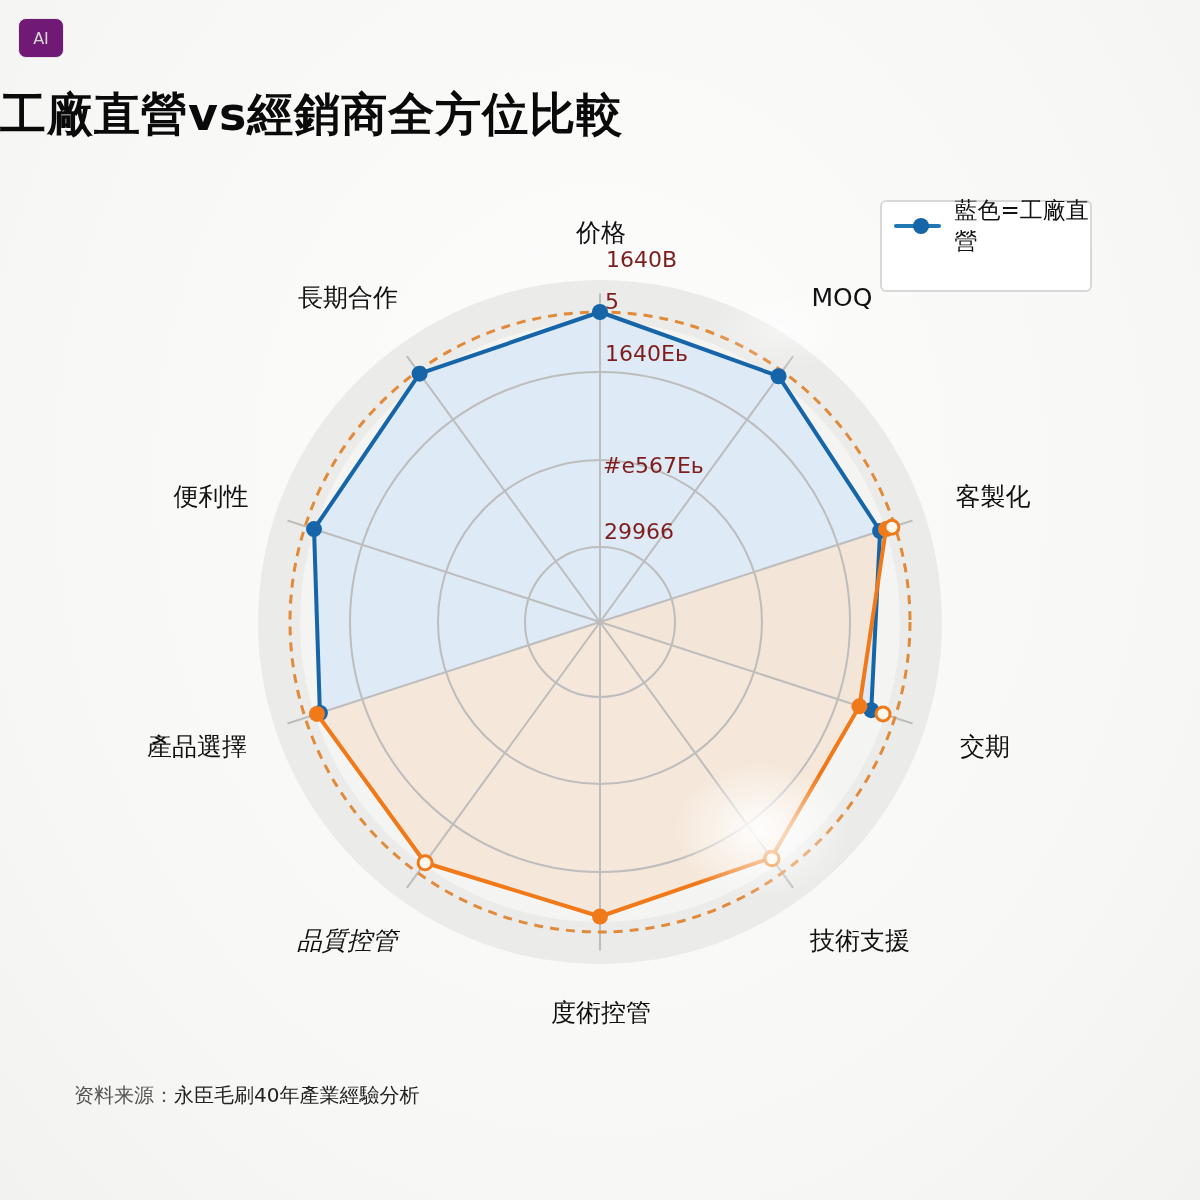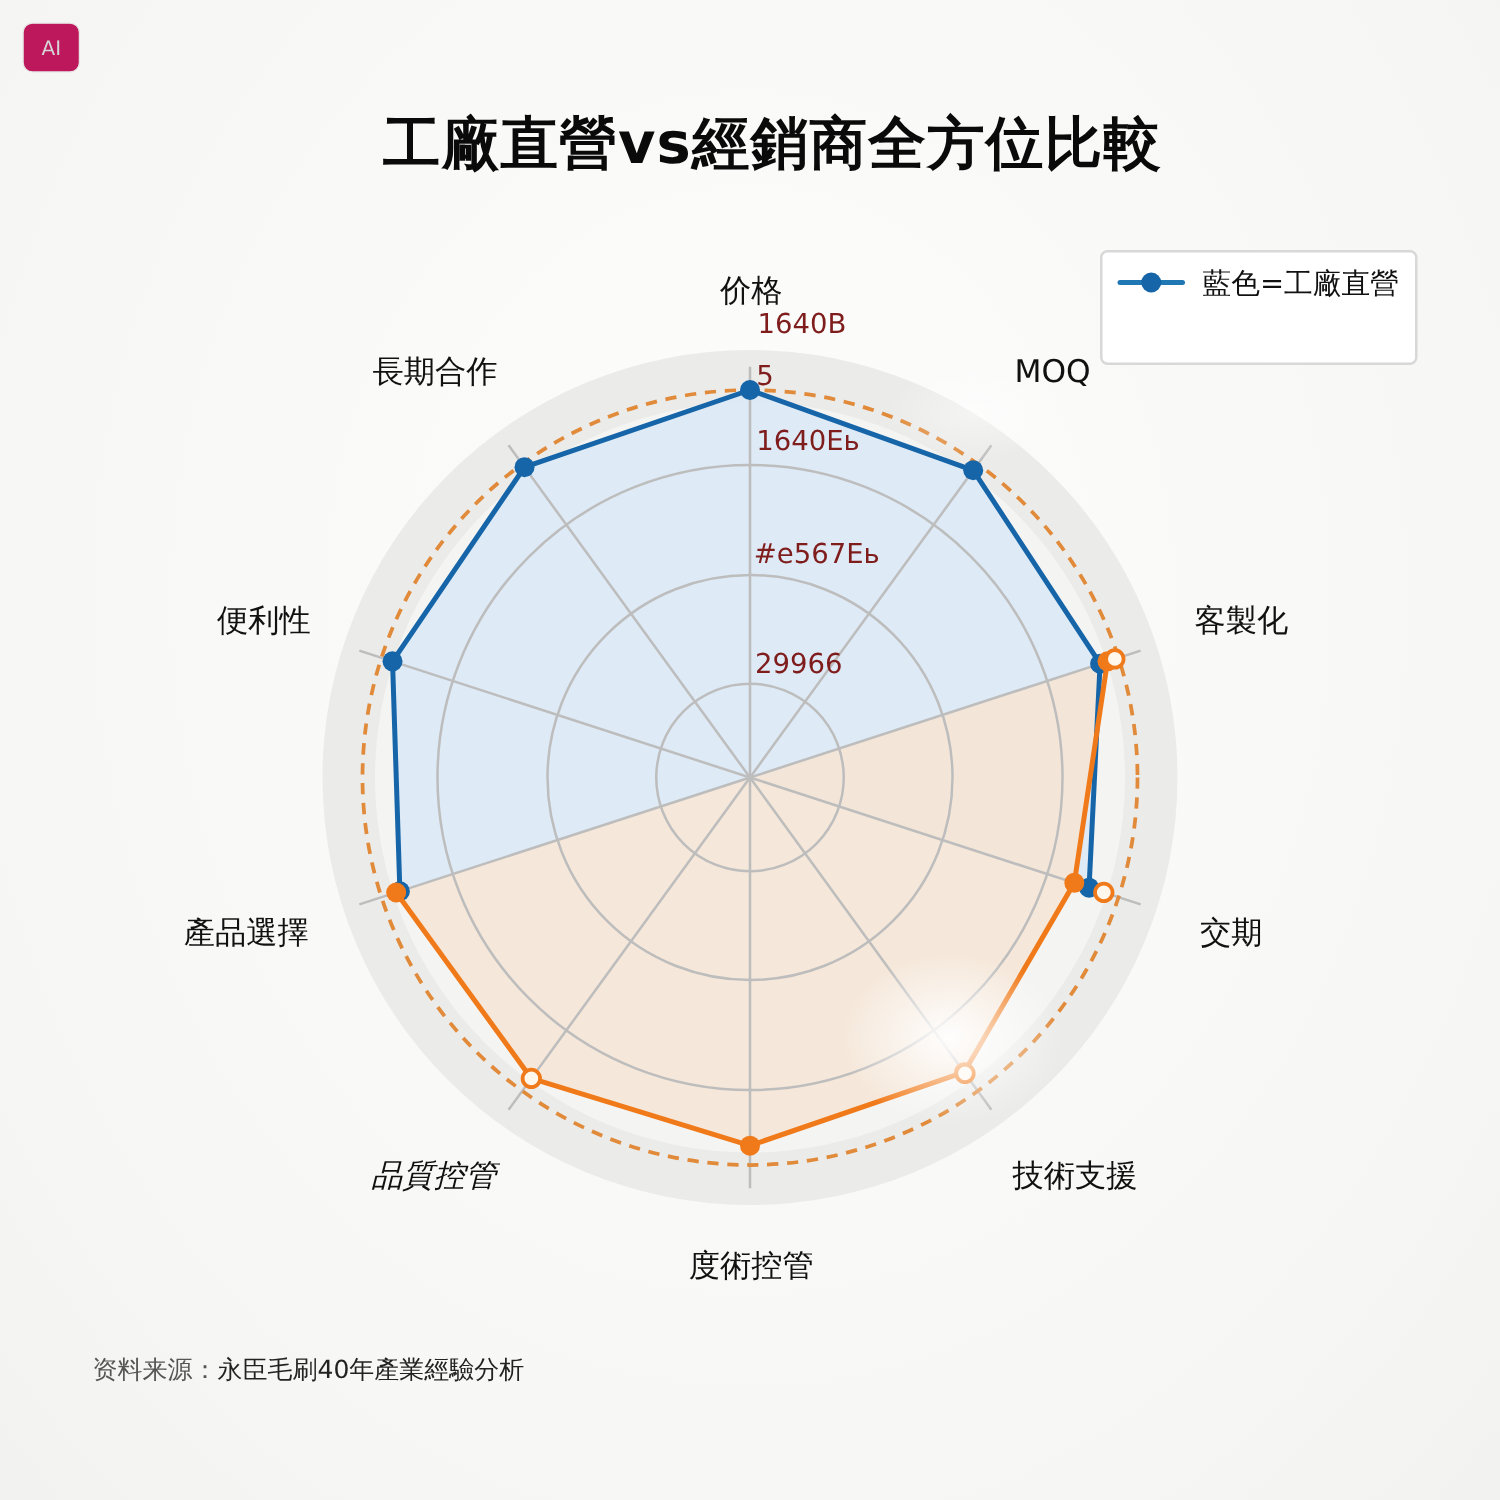--- a/index.html
+++ b/index.html
@@ -4,37 +4,37 @@
 <style>
   html, body { margin: 0; padding: 0; }
   body {
     width: 1200px; height: 1200px; position: relative; overflow: hidden;
     background: radial-gradient(ellipse at 50% 40%, #fdfdfd 0%, #f7f7f5 70%, #f2f2f0 100%);
     font-family: "DejaVu Sans", "Liberation Sans", sans-serif;
     color: #111;
   }
   .ai-badge {
     position: absolute; left: 18px; top: 18px; width: 44px; height: 38px;
-    border: 1px solid #e6e6e6; border-radius: 8px; background: #be185d;
+    border: 1px solid #e6e6e6; border-radius: 8px; background: #701a75;
     color: #d6d6d6; font-size: 16px; display: flex; align-items: center; justify-content: center;
   }
   .title {
-    position: absolute; left: 0; right: 0; top: 84px; text-align: center;
-    font-size: 46px; font-weight: bold; letter-spacing: 1px; color: #0a0a0a; padding-left: 36px;
+    position: absolute; left: 0; right: 0; top: 84px; text-align: left;
+    font-size: 46px; font-weight: bold; letter-spacing: 1px; color: #0a0a0a;
   }
   .chart-svg { position: absolute; left: 0; top: 0; }
   .axis-label {
     position: absolute; font-size: 25px; color: #111; white-space: nowrap;
     transform: translate(-50%, -50%);
   }
   .tick-label {
     position: absolute; font-size: 22px; color: #7f1d1d; white-space: nowrap;
   }
   .legend {
-    position: absolute; left: 880px; top: 200px; width: 254px; height: 92px;
+    position: absolute; left: 880px; top: 200px; width: 212px; height: 92px;
     border: 2px solid #d8d8d8; border-radius: 6px; background: #ffffff;
     box-sizing: border-box;
   }
   .legend-row { position: absolute; left: 12px; height: 36px; display: flex; align-items: center; }
   .legend-row.r1 { top: 6px; }
   .legend-row.r2 { top: 48px; }
   .legend-swatch { position: relative; width: 54px; height: 20px; margin-right: 14px; }
   .legend-swatch .line { position: absolute; left: 0; right: 0; top: 8px; height: 4px; border-radius: 2px; }
   .legend-swatch .dot { position: absolute; left: 19px; top: 2px; width: 16px; height: 16px; border-radius: 50%; }
   .legend-text { font-size: 23px; color: #111; }
@@ -120,21 +120,21 @@
 <div class="axis-label" style="left:860px;top:940px;">技術支援</div>
 <div class="axis-label" style="left:601px;top:1012px;">度術控管</div>
 <div class="axis-label" style="left:347px;top:940px;font-style:italic;">品質控管</div>
 <div class="axis-label" style="left:197px;top:746px;">產品選擇</div>
 <div class="axis-label" style="left:211px;top:496px;">便利性</div>
 <div class="axis-label" style="left:348px;top:297px;">長期合作</div>
 
 <div class="tick-label" style="left:606px;top:247px;">1640B</div>
 <div class="tick-label" style="left:605px;top:289px;">5</div>
 <div class="tick-label" style="left:605px;top:341px;">1640Eь</div>
-<div class="tick-label" style="left:603px;top:431px;">#e567Eь</div>
+<div class="tick-label" style="left:603px;top:453px;">#e567Eь</div>
 <div class="tick-label" style="left:604px;top:519px;">29966</div>
 
 <div class="legend">
   <div class="legend-row r1">
     <div class="legend-swatch">
       <div class="line" style="background:#1f77b4;"></div>
       <div class="dot" style="background:#1565a8;"></div>
     </div>
     <span class="legend-text">藍色=工廠直營</span>
   </div>

